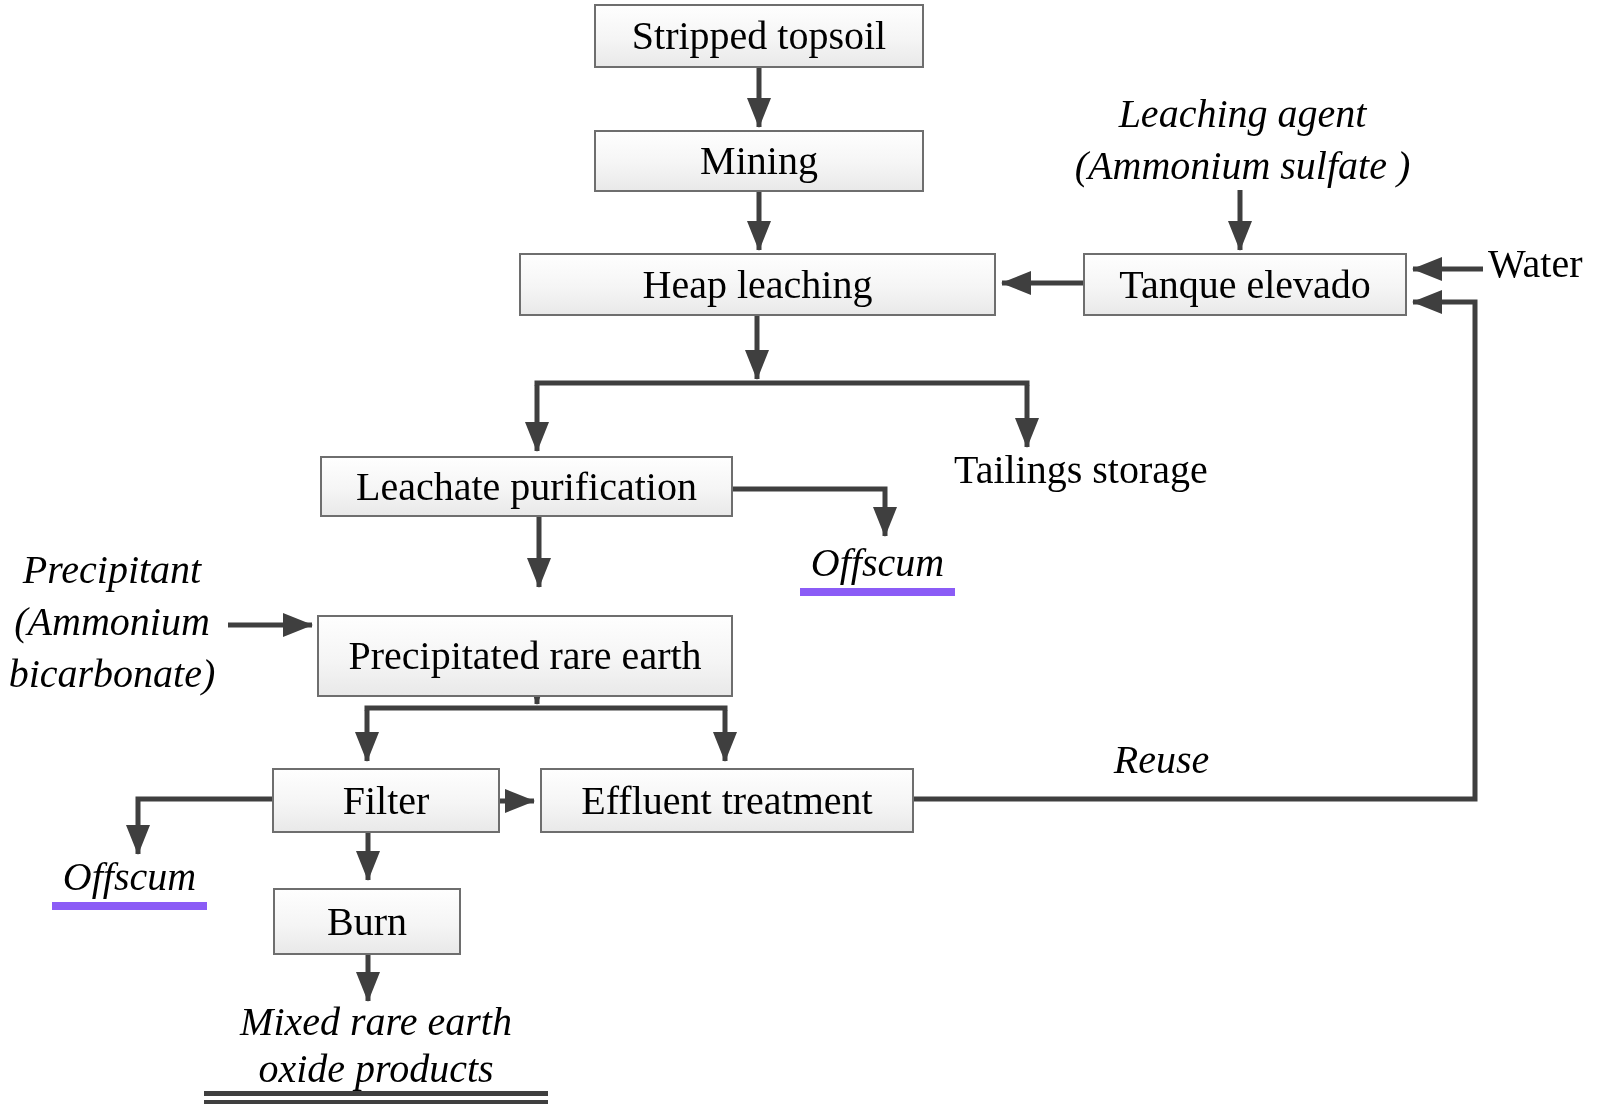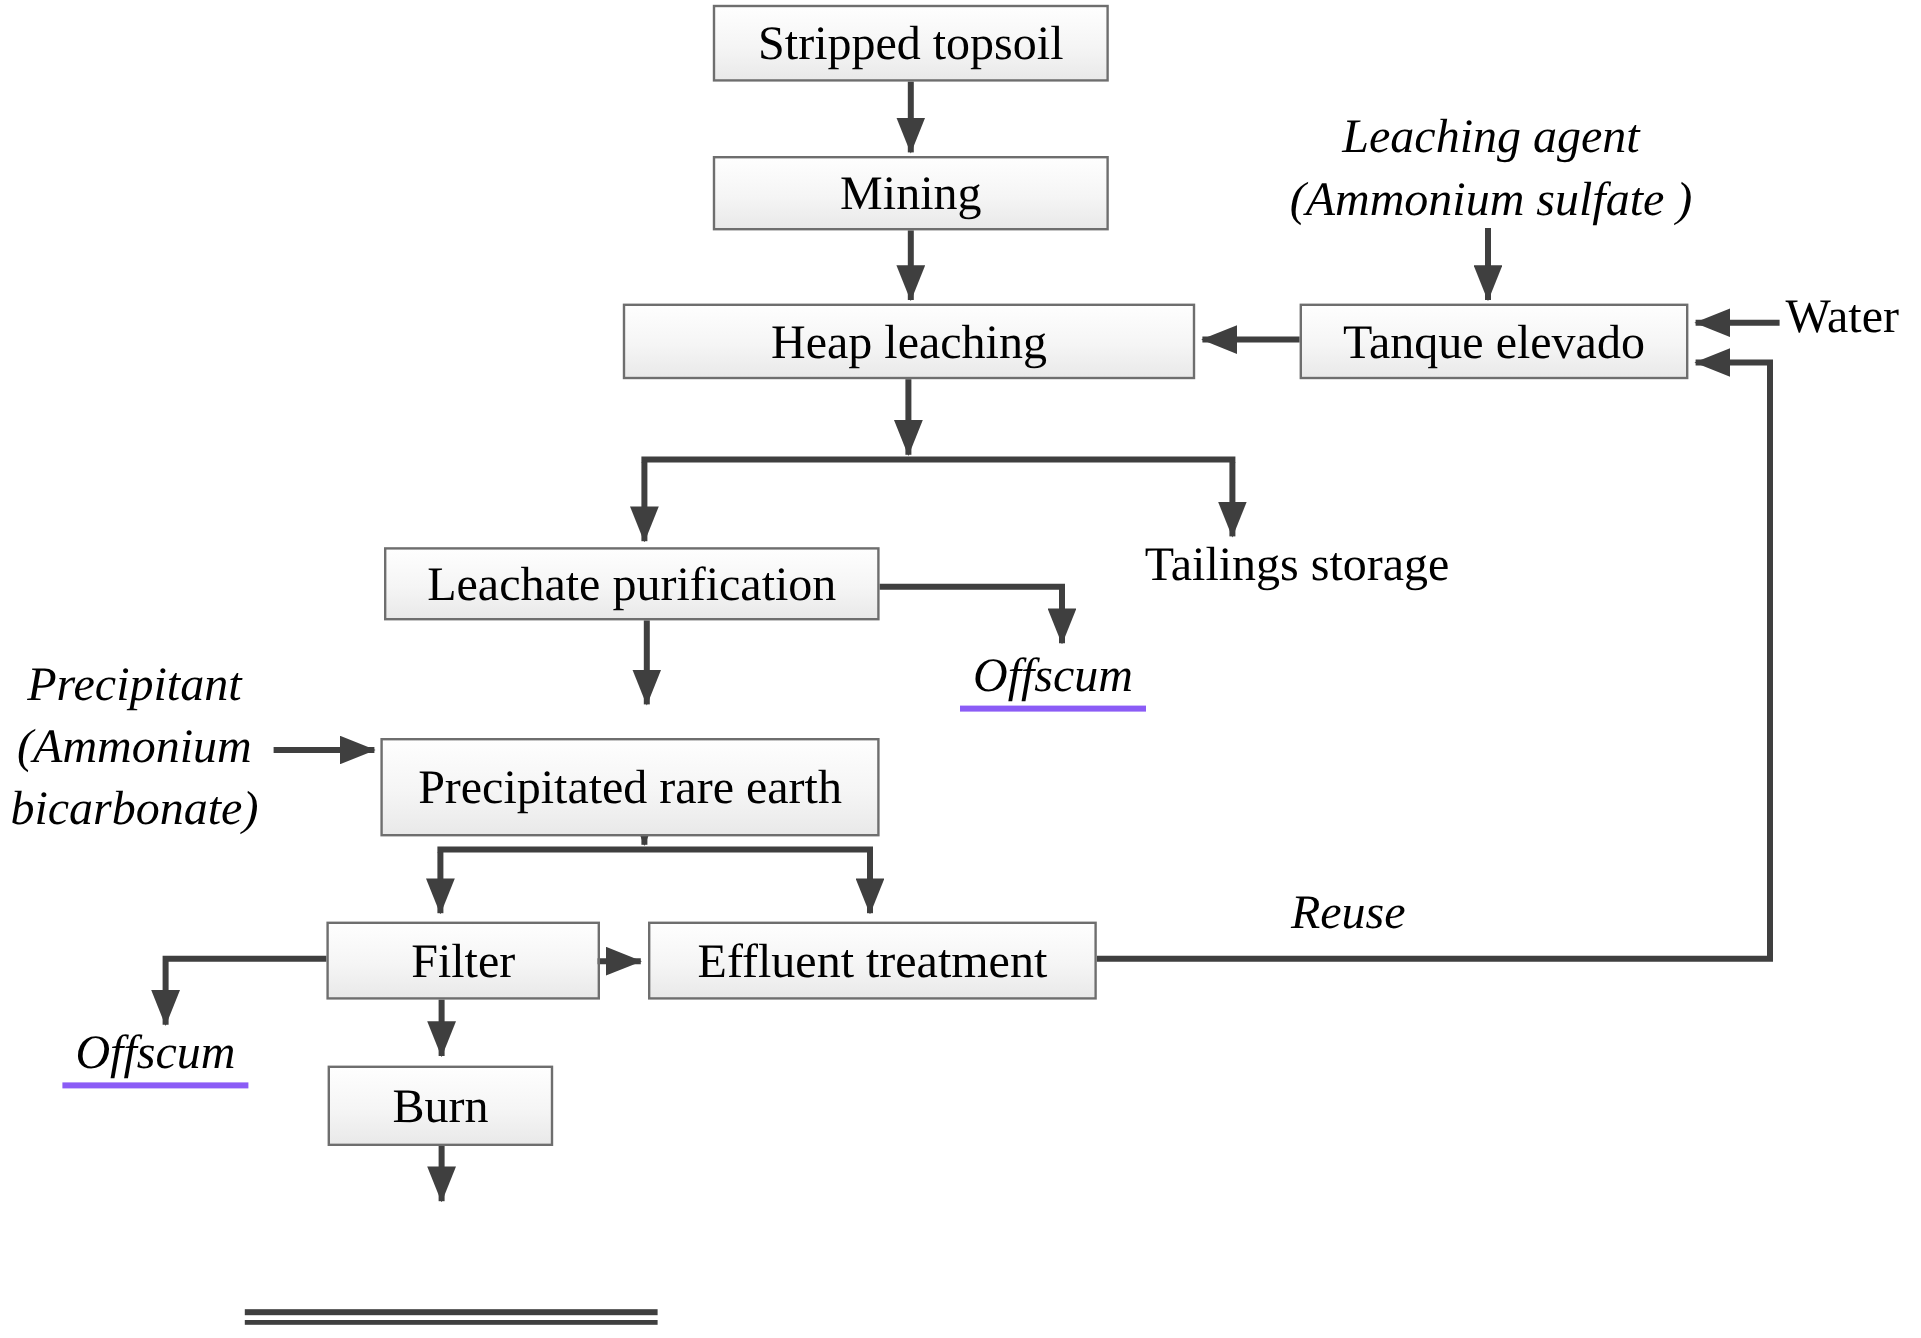--- a/index.html
+++ b/index.html
@@ -21,21 +21,21 @@
     background:linear-gradient(180deg,#fefefe 0%,#f5f5f5 55%,#e9e9e9 100%);
     display:flex;align-items:center;justify-content:center;
     font-size:40px;line-height:40px;white-space:nowrap;
   }
   .freelabel{
     position:absolute;
     font-size:40px;line-height:40px;white-space:nowrap;
   }
   .center{text-align:center;font-style:italic;}
   .underlined{
-    border-bottom:5px solid #8b5cf6;
+    border-bottom:8px solid #8b5cf6;
     padding-bottom:5px;
   }
   .multiline{line-height:52px;}
   .mixedlines{line-height:47px;}
   .dbl-underline{
     position:absolute;
     border-top:5px solid #3f3f3f;
     border-bottom:4px solid #3f3f3f;
     height:4px;
   }
@@ -114,21 +114,25 @@
   <div class="freelabel center" style="left:800px;top:543px;width:155px;">
     <span class="underlined" style="display:inline-block;width:155px;">Offscum</span>
   </div>
 
   <div class="freelabel center multiline" style="left:0px;top:544px;width:224px;">
     <div>Precipitant</div>
     <div>(Ammonium</div>
     <div>bicarbonate)</div>
   </div>
 
-  <div class="freelabel center" style="left:1056px;top:740px;width:135px;">Reuse</div>
+  <div class="freelabel center" style="left:1094px;top:740px;width:135px;">Reuse</div>
 
   <div class="freelabel center" style="left:52px;top:857px;width:155px;">
     <span class="underlined" style="display:inline-block;width:155px;">Offscum</span>
   </div>
 
+  <div class="freelabel center mixedlines" style="left:204px;top:998px;width:344px;">
+    <div>Mixed rare earth</div>
+    <div>oxide products</div>
+  </div>
   <div class="dbl-underline" style="left:204px;top:1091px;width:344px;"></div>
 
 </div>
 
 </body></html>

